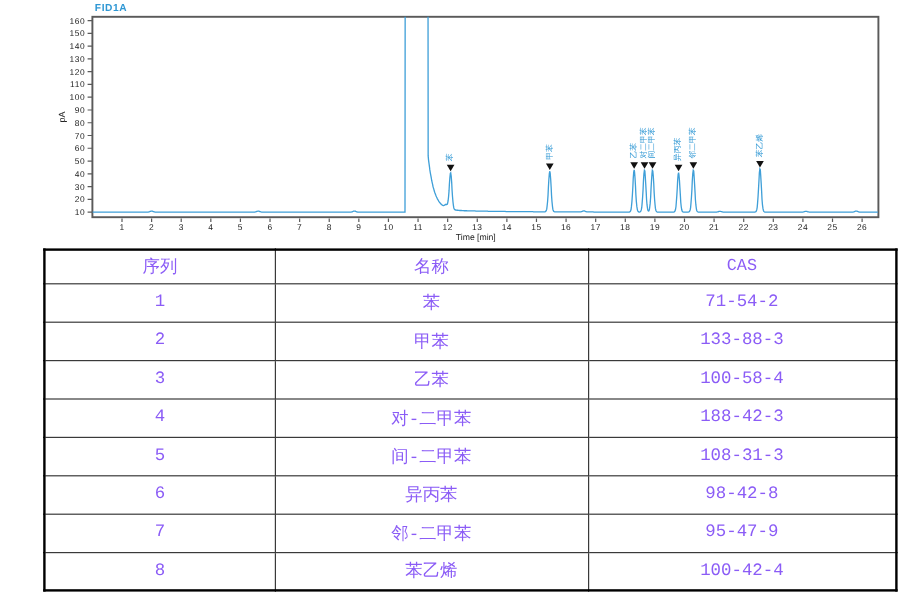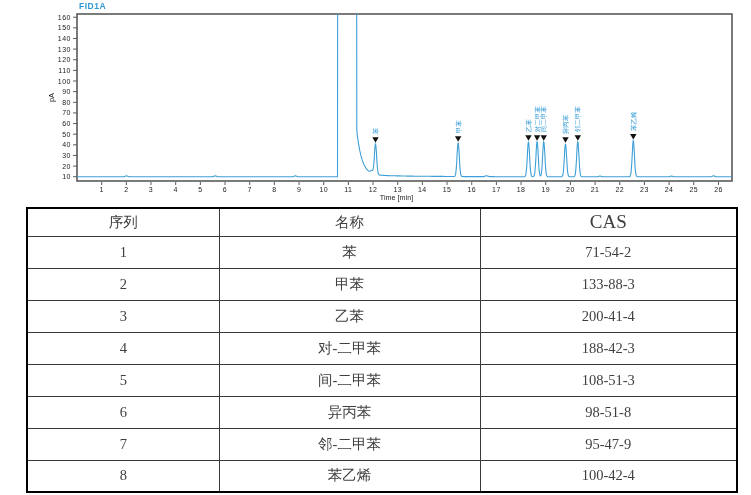--- a/index.html
+++ b/index.html
@@ -4,23 +4,23 @@
 <style>
   html,body{margin:0;padding:0;background:#fff;}
   #page{position:relative;width:751px;height:495px;background:#fff;overflow:hidden;
         font-family:"Liberation Sans",sans-serif;}
   
   #chart{position:absolute;left:16px;top:0;width:751px;height:202px;padding-left:44px;}
   #chart-title{position:absolute;left:63px;top:1px;font-size:8.5px;font-weight:bold;
                letter-spacing:.5px;color:#2e97d4;}
   #chrom-svg{position:absolute;left:0;top:0;}
   
-  #compound-table{position:absolute;left:26px;top:207px;width:710px;
+  #compound-table{position:absolute;left:36px;top:207px;width:710px;
                   border-collapse:collapse;table-layout:fixed;
-                  font-family:Liberation Serif, serif;color:#404040;}
+                  font-family:Liberation Mono, monospace;color:#8b5cf6;}
   #compound-table th,#compound-table td{
       border:1.5px solid #3a3a3a;text-align:center;vertical-align:middle;
       font-weight:normal;font-size:14.5px;padding:0;}
   #compound-table{border:2px solid #000;}
   #compound-table thead tr{height:28px;}
   #compound-table tbody tr{height:32px;}
 </style>
 </head>
 <body>
 
@@ -150,53 +150,53 @@
   <table id="compound-table">
     <colgroup>
       <col style="width:192px">
         <col style="width:261px">
         <col style="width:257px">
     </colgroup>
     <thead>
         <tr id="table-head-row">
           <th>序列</th>
           <th>名称</th>
-          <th style="font-size: 19px;">CAS</th>
+          <th style="font-size: 14px;">CAS</th>
         </tr>
       </thead>
     <tbody id="table-body">
         <tr>
           <td>1</td>
           <td>苯</td>
           <td>71-54-2</td>
         </tr>
         <tr>
           <td>2</td>
           <td>甲苯</td>
           <td>133-88-3</td>
         </tr>
         <tr>
           <td>3</td>
           <td>乙苯</td>
-          <td>200-41-4</td>
+          <td>100-58-4</td>
         </tr>
         <tr>
           <td>4</td>
           <td>对-二甲苯</td>
           <td>188-42-3</td>
         </tr>
         <tr>
           <td>5</td>
           <td>间-二甲苯</td>
-          <td>108-51-3</td>
+          <td>108-31-3</td>
         </tr>
         <tr>
           <td>6</td>
           <td>异丙苯</td>
-          <td>98-51-8</td>
+          <td>98-42-8</td>
         </tr>
         <tr>
           <td>7</td>
           <td>邻-二甲苯</td>
           <td>95-47-9</td>
         </tr>
         <tr>
           <td>8</td>
           <td>苯乙烯</td>
           <td>100-42-4</td>

